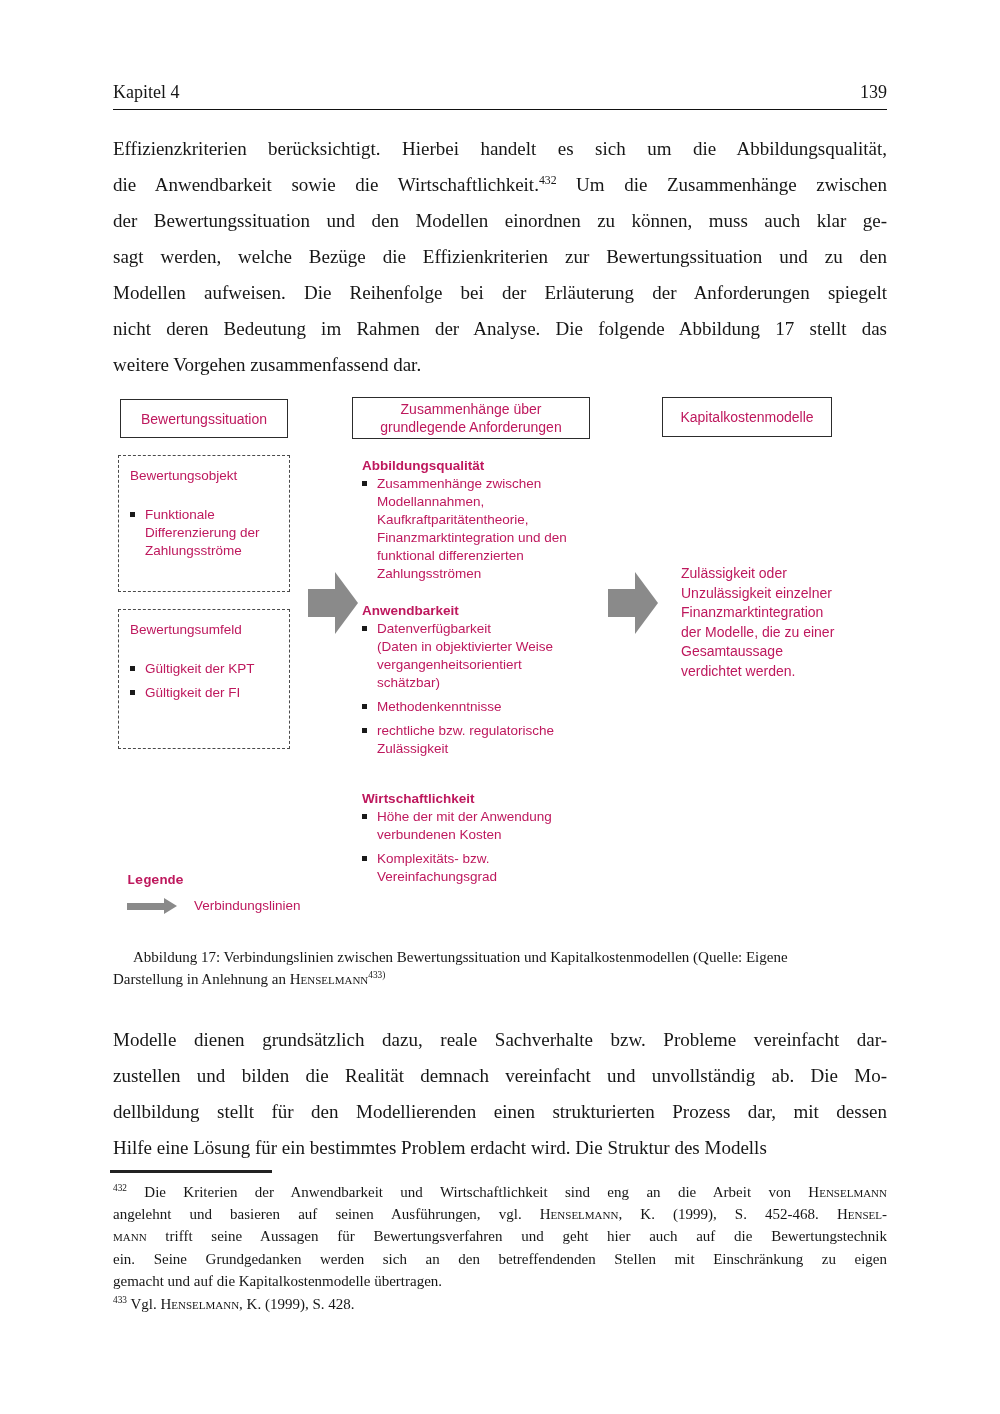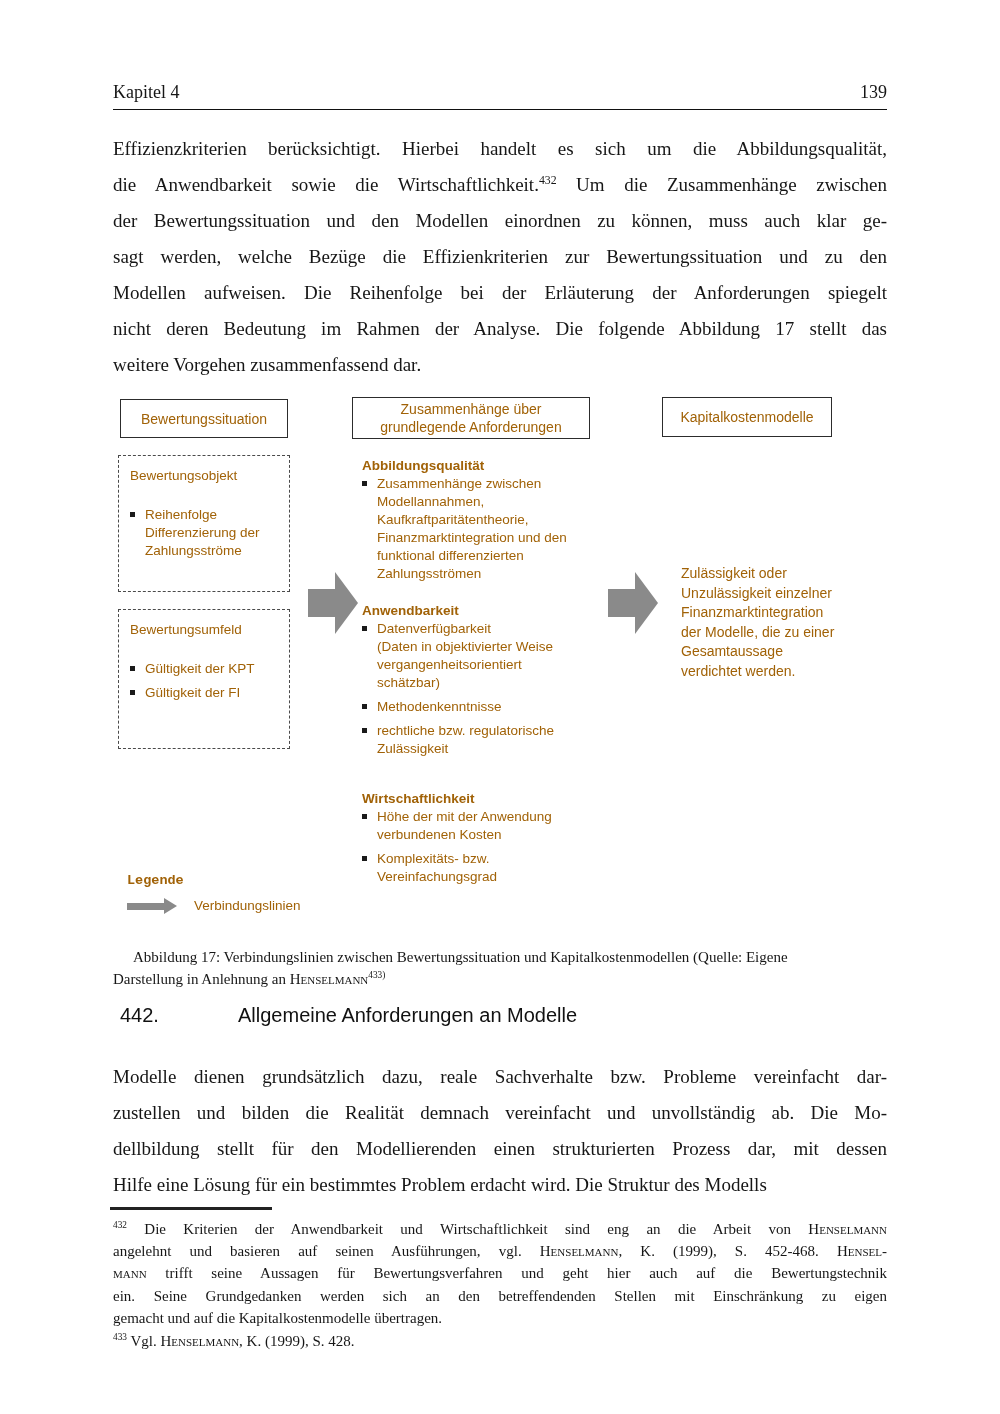--- a/index.html
+++ b/index.html
@@ -20,21 +20,21 @@
   
   .para{ font-size:19px; line-height:36px; }
   .para1{ margin-top:21px; }
   .jl .ln{ text-align:justify; text-align-last:justify; }
   .jl .ln:last-child{ text-align-last:left; }
   .sup{ vertical-align:super; font-size:0.62em; line-height:0; }
   .sc{ font-variant:small-caps; }
   
   .diagram{
     position:relative; height:550px; margin-top:11px;
-    font-family:"Liberation Sans", sans-serif; font-size:13.5px; line-height:18px; color:#a16207;
+    font-family:"Liberation Sans", sans-serif; font-size:13.5px; line-height:18px; color:#be185d;
   }
   .dbox{
     position:absolute; background:#fff; border:1.8px solid #2c2c2c;
     display:flex; flex-direction:column; justify-content:center; align-items:center;
     font-size:14px; text-align:center;
   }
   .dbox .ln{ text-align:center; }
   .dashedbox{
     position:absolute; background:#fff; border:1.3px dashed #4a4a4a;
     padding:11px 10px 0 11px;
@@ -109,21 +109,21 @@
     </div>
     <div class="dbox" style="left:549px; top:3px; width:170px; height:40px;">
       <span>Kapitalkostenmodelle</span>
     </div>
 
     <div class="dashedbox" style="left:5px; top:61px; width:172px; height:137px;">
       <div class="bx-title">Bewertungsobjekt</div>
       <div class="bullet">
         <span class="bmark"></span>
         <div>
-            <div class="ln"><span>Reihenfolge</span></div>
+            <div class="ln"><span>Funktionale</span></div>
             <div class="ln"><span>Differenzierung der</span></div>
             <div class="ln"><span>Zahlungsströme</span></div>
           </div>
       </div>
     </div>
 
     <div class="dashedbox" style="left:5px; top:215px; width:172px; height:140px;">
       <div class="bx-title">Bewertungsumfeld</div>
       <div class="bullet">
         <span class="bmark"></span>
@@ -227,24 +227,20 @@
         <span>Verbindungslinien</span>
       </div>
     </div>
   </div>
 
   <div class="caption">
       <div class="ln"><span>Abbildung 17:  Verbindungslinien zwischen Bewertungssituation und Kapitalkostenmodellen (Quelle: Eigene</span></div>
       <div class="ln"><span>Darstellung in Anlehnung an </span><span class="sc">Henselmann</span><span class="sup">433)</span></div>
     </div>
 
-  <div class="section-heading">
-    <span class="sec-num">442.</span>
-    <span>Allgemeine Anforderungen an Modelle</span>
-  </div>
 
   <div class="para para2 jl">
       <div class="ln"><span>Modelle dienen grundsätzlich dazu, reale Sachverhalte bzw. Probleme vereinfacht dar-</span></div>
       <div class="ln"><span>zustellen und bilden die Realität demnach vereinfacht und unvollständig ab. Die Mo-</span></div>
       <div class="ln"><span>dellbildung stellt für den Modellierenden einen strukturierten Prozess dar, mit dessen</span></div>
       <div class="ln"><span>Hilfe eine Lösung für ein bestimmtes Problem erdacht wird. Die Struktur des Modells</span></div>
     </div>
 
   <div class="fn-rule"></div>
   <div class="footnotes">

